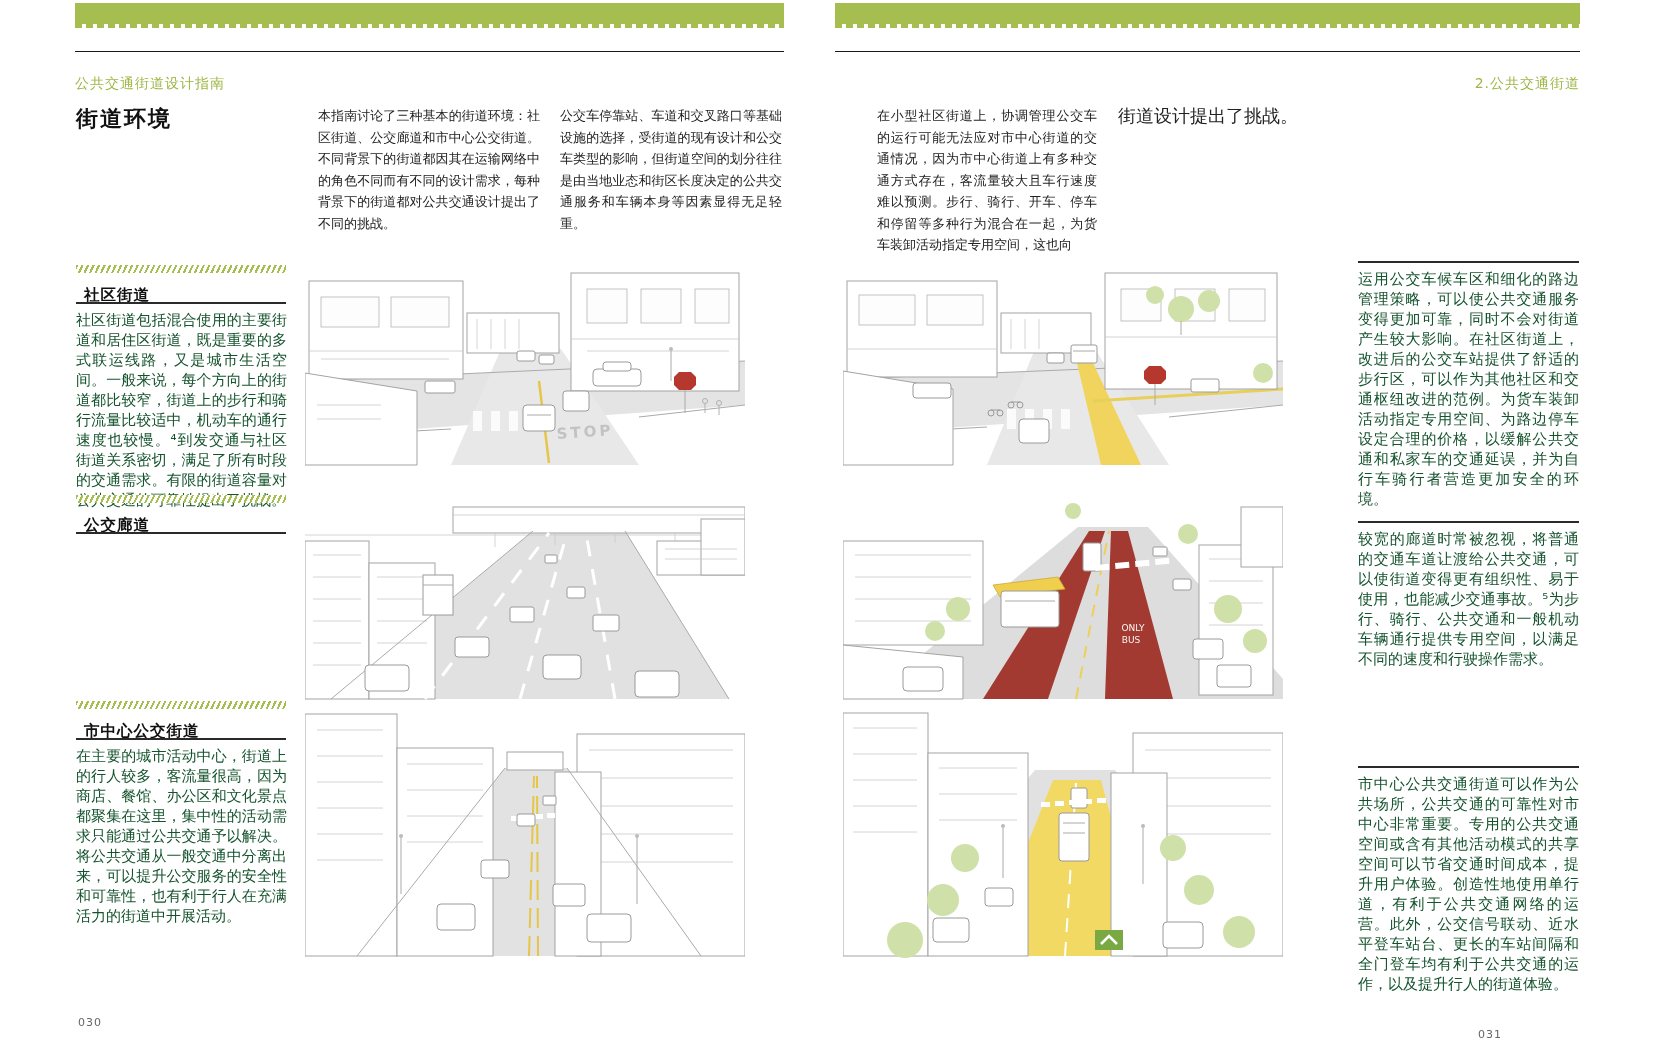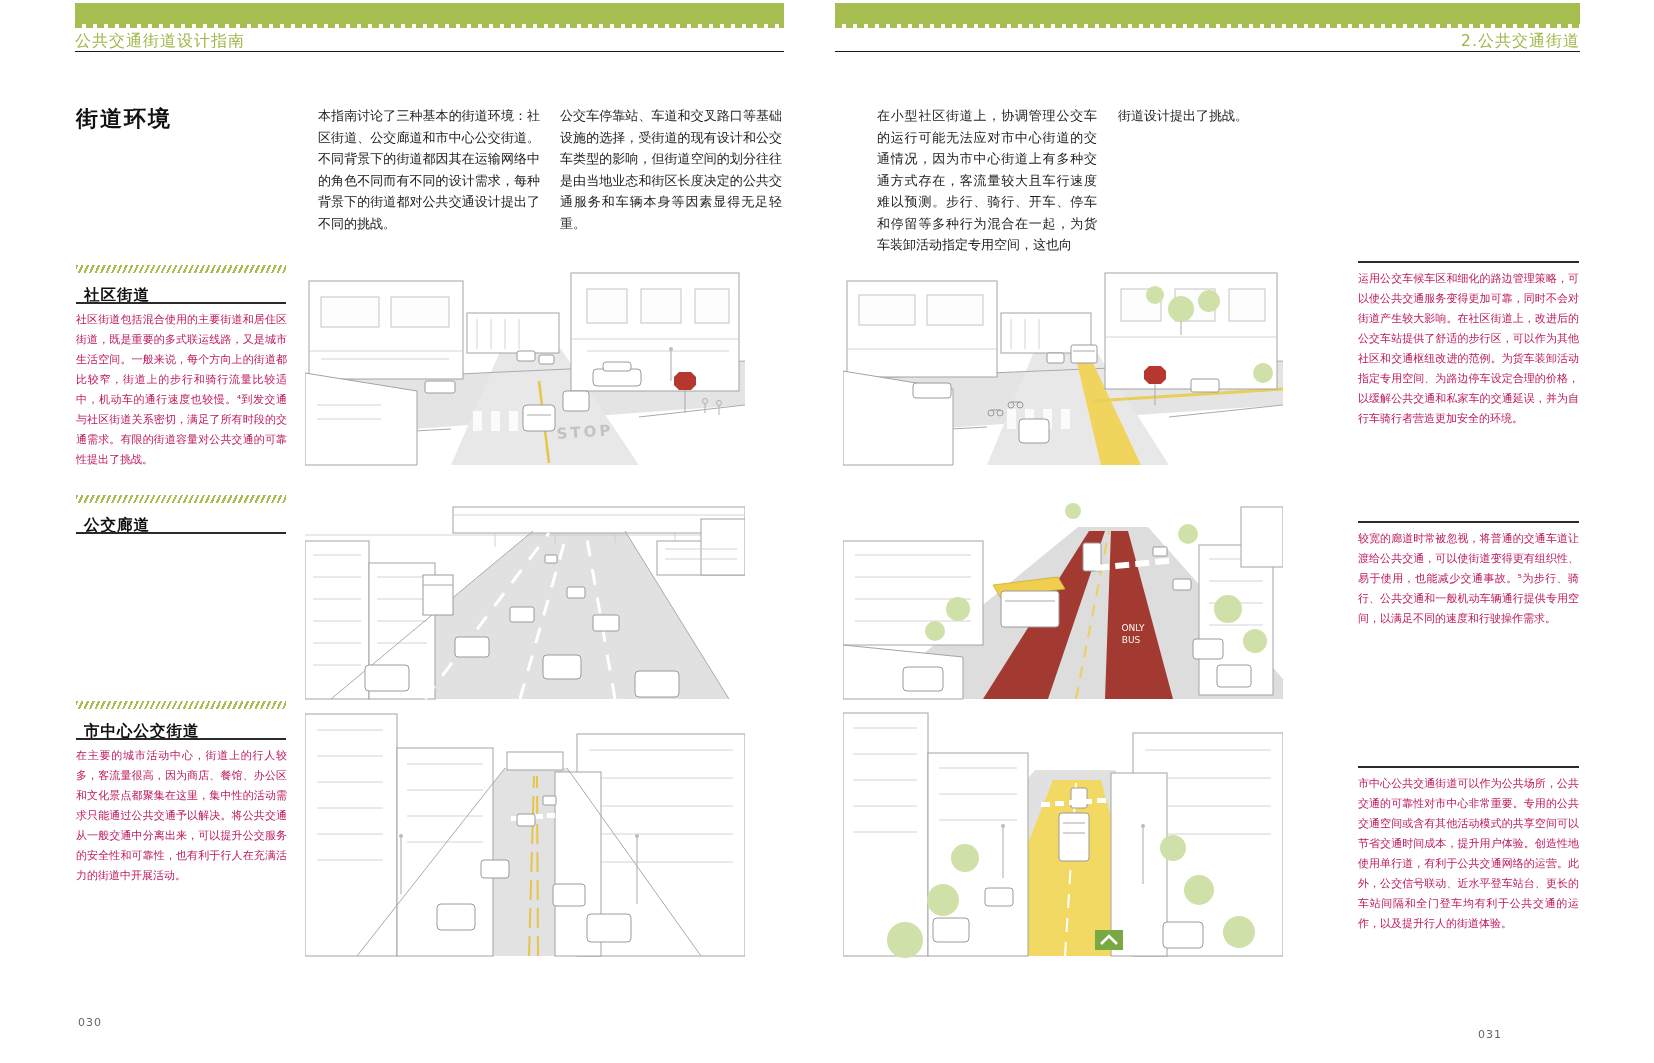--- a/index.html
+++ b/index.html
@@ -2,41 +2,41 @@
 <html><head>
 <meta charset="utf-8">
 <style>
   html,body{margin:0;padding:0;background:#fff;}
   body{font-family:"DejaVu Sans","Liberation Sans",sans-serif;color:#1d1d1d;}
   .sheet{position:relative;width:1654px;height:1063px;background:#fff;overflow:hidden;}
   .abs{position:absolute;}
   .topbar{background:#a6bd50;height:21px;}
   .topbar::after{content:"";position:absolute;left:0;right:0;bottom:-4px;height:4px;
     background:repeating-linear-gradient(90deg,#a6bd50 0 7px,#ffffff 7px 11px);}
-  .runhead{font-size:16px;color:#9db645;letter-spacing:1px;white-space:nowrap;}
+  .runhead{font-size:14px;color:#9db645;letter-spacing:1px;white-space:nowrap;margin-top:44px;}
   .headrule{height:1px;background:#1a1a1a;}
   .doc-title{font-size:22px;font-weight:bold;color:#111;letter-spacing:2px;}
   .intro{font-size:13px;line-height:21.5px;text-align:justify;color:#222;}
   .hatch{height:8px;background:repeating-linear-gradient(115deg,#a6bd50 0 2px,#ffffff 2px 5px);}
   .sec-head{font-size:15.5px;font-weight:bold;color:#111;margin:8px;letter-spacing:1px;}
   .sec-rule{height:1.5px;background:#2a2a2a;}
-  .body-text{font-size:11px;line-height:20px;text-align:justify;color:#be185d;}
+  .body-text{font-size:15px;line-height:20px;text-align:justify;color:#14532d;}
   .note-rule{height:1.5px;background:#2a2a2a;}
   .pagenum{font-size:11px;color:#666;letter-spacing:1px;}
   figure{margin:0;}
   .panel{background:#fff;}
   .panel svg{display:block;width:100%;height:100%;}
   .ln{stroke:#aaaaaa;stroke-width:1;fill:none;}
   .lnl{stroke:#c9c9c9;stroke-width:0.8;fill:none;}
   .bld{fill:#ffffff;stroke:#a3a3a3;stroke-width:1;}
   .win{fill:#fdfdfd;stroke:#b5b5b5;stroke-width:0.8;}
   .car{fill:#ffffff;stroke:#9a9a9a;stroke-width:1;}
   .tree{fill:#cfe0a8;}
   .wdash{stroke:#ffffff;stroke-width:3;fill:none;}
-  .p2{font-size:13px;line-height:21.5px;text-align:justify;color:#222;margin:0 0 10px 0;}
+  .p2{font-size:18px;line-height:21.5px;text-align:justify;color:#222;margin:0 0 10px 0;}
 </style>
 </head>
 <body>
 
 <div class="sheet">
 
   <div class="abs topbar" style="left:75px;top:3px;width:709px;"></div>
   <div class="abs runhead" style="left:75px;top:31px;">公共交通街道设计指南</div>
   <div class="abs headrule" style="left:75px;top:51px;width:709px;"></div>
 

